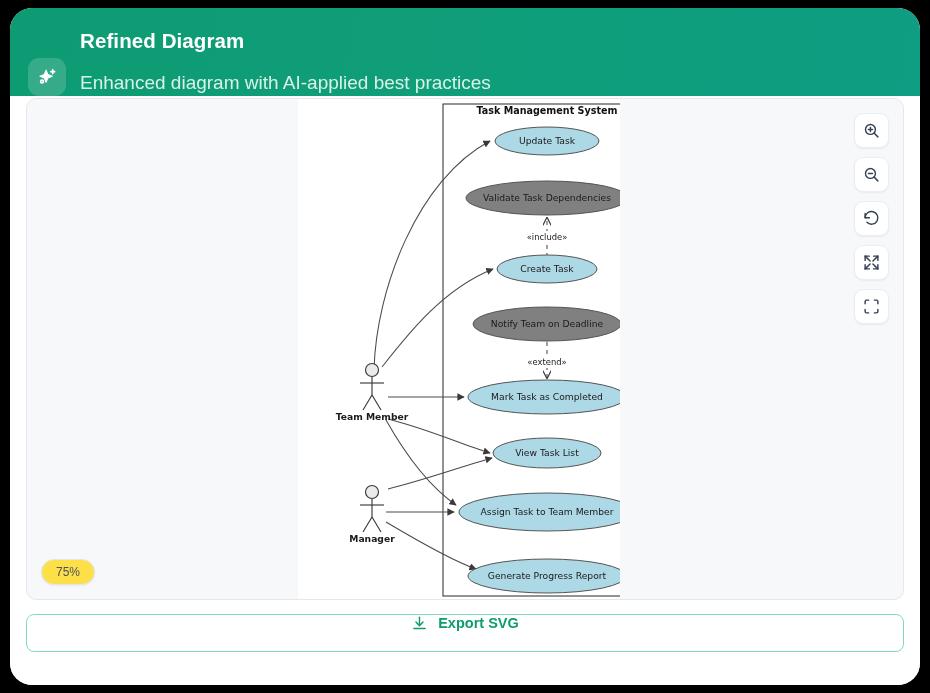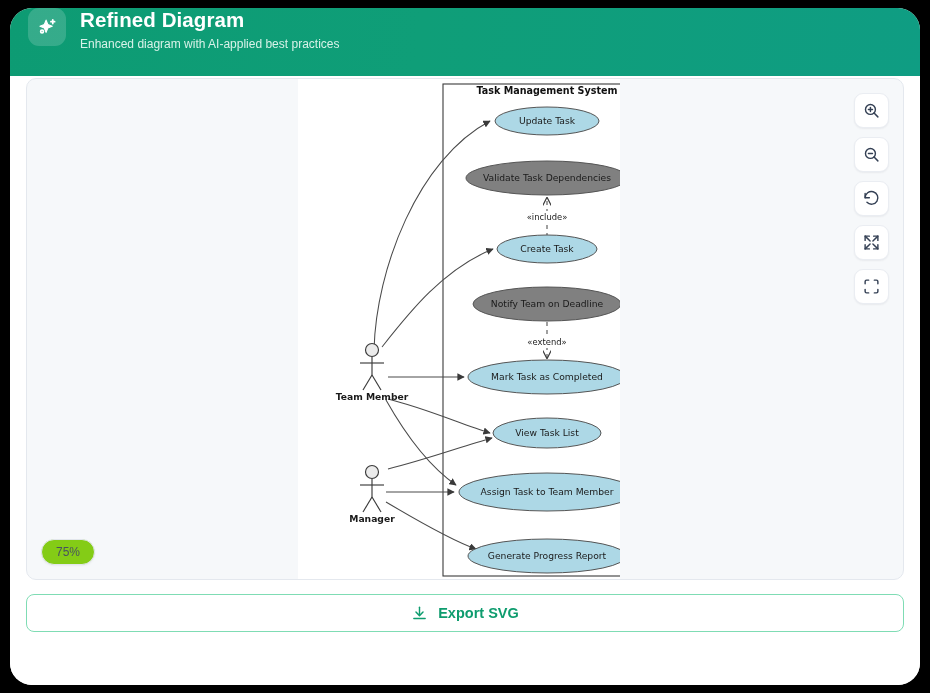--- a/index.html
+++ b/index.html
@@ -18,24 +18,24 @@
     width: 910px;
     height: 677px;
     background: #ffffff;
     border-radius: 22px;
     overflow: hidden;
     display: flex;
     flex-direction: column;
   }
   
   #header {
-    height: 68px;
+    height: 88px;
     background: linear-gradient(100deg, #0d9b73 0%, #0f9e78 45%, #0f9d83 100%);
     display: flex;
-    align-items: flex-start;
+    align-items: flex-end;
     padding: 0 0 0 18px;
     box-sizing: border-box;
     flex: 0 0 auto;
   }
   #header-icon-box {
     width: 38px;
     height: 38px;
     border-radius: 11px;
     background: rgba(255,255,255,0.17);
     display: flex;
@@ -51,23 +51,23 @@
   }
   #header-title {
     color: #ffffff;
     font-size: 20.5px;
     font-weight: bold;
     letter-spacing: .1px;
     line-height: 1.15;
   }
   #header-subtitle {
     color: #d8f2e9;
-    font-size: 12px;
+    font-size: 19px;
     line-height: 1.35;
-    margin-top: 4px;
+    margin-top: 18px;
   }
   
   #body-area {
     flex: 1 1 auto;
     background: #ffffff;
     padding: 2px 16px 0 16px;
     box-sizing: border-box;
     display: flex;
     flex-direction: column;
   }
@@ -88,21 +88,21 @@
     height: 500px;
     background: #ffffff;
   }
   
   #zoom-badge {
     position: absolute;
     left: 14px;
     bottom: 14px;
     min-width: 34px;
     padding: 5px 9px;
-    background: #84cc16;
+    background: #fde047;
     border: 1px solid #e2e6ec;
     border-radius: 13px;
     font-size: 12px;
     color: #49525f;
     text-align: center;
     box-shadow: 0 1px 2px rgba(16,24,40,0.05);
   }
   
   #controls {
     position: absolute;
@@ -132,21 +132,20 @@
     gap: 12px;
     padding: 14px 0 16px 0;
   }
   .action-btn {
     flex: 1 1 0;
     height: 38px;
     background: #ffffff;
     border: 1px solid #7fdcb4;
     border-radius: 8px;
     display: flex;
-    align-items: center;
     justify-content: center;
     gap: 10px;
     color: #0e9c6e;
     font-size: 14.5px;
     font-weight: bold;
     cursor: pointer;
     box-sizing: border-box;
   }
   .action-btn svg { display:block; }
   

